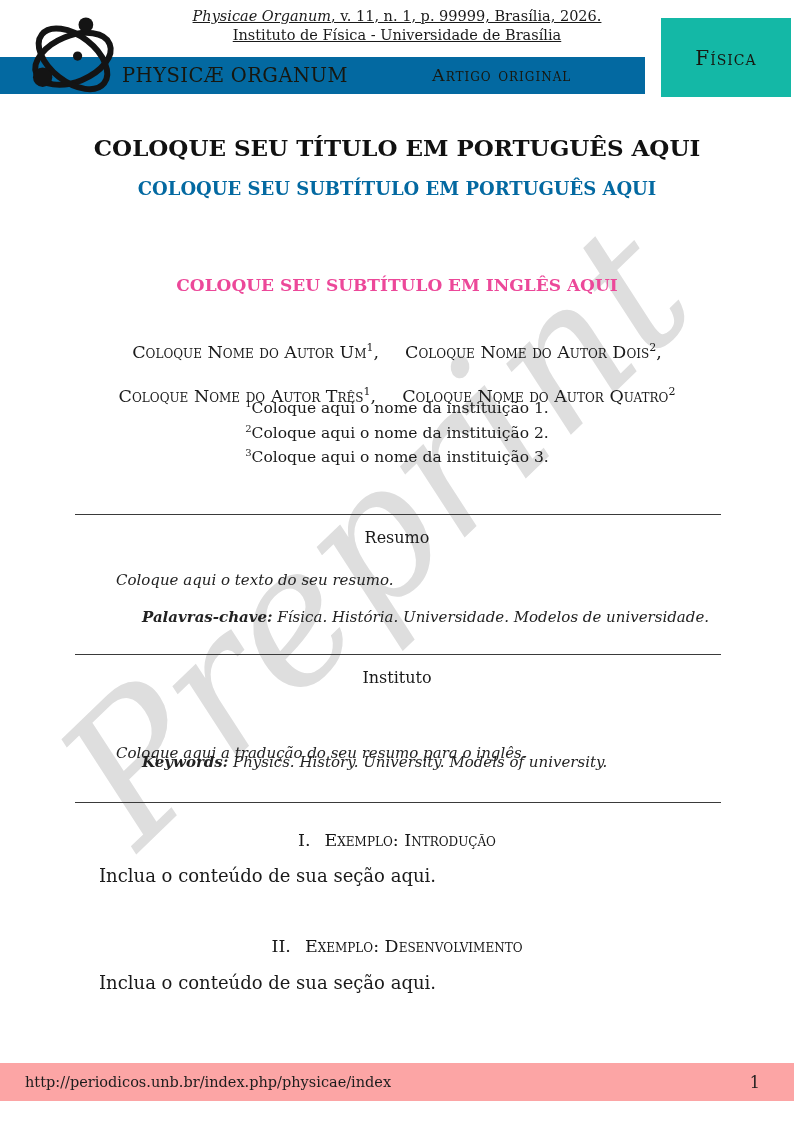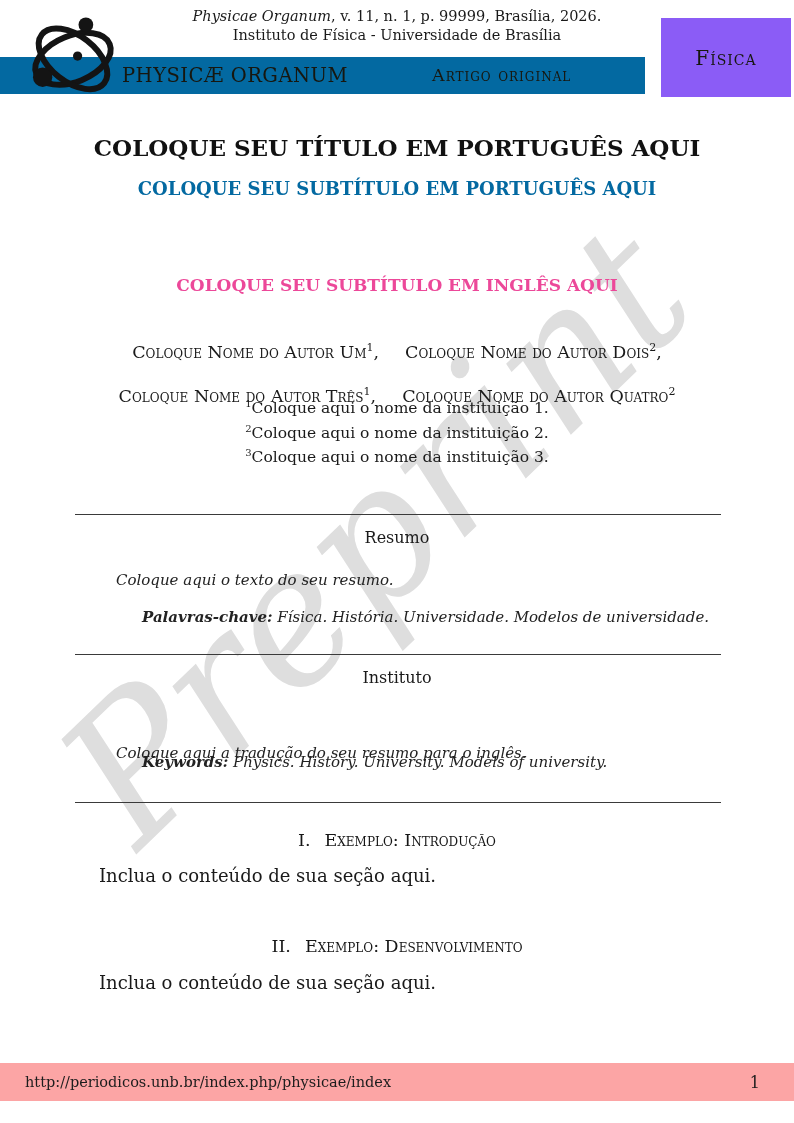--- a/index.html
+++ b/index.html
@@ -24,38 +24,38 @@
     top: 535px;
     transform: translate(-50%, -50%) rotate(-44deg);
     font-size: 185px;
     font-style: italic;
     color: #dedede;
     white-space: nowrap;
     user-select: none;
   }
 
   
-  .journal-line { width: 794px; text-align: center; font-size: 14.5px; }
+  .journal-line { width: 794px; text-align: center; font-size: 14.5px; text-decoration: underline; }
   .journal-line .ital { font-style: italic; }
   .band {
     left: 0; top: 57px; width: 645px; height: 37px;
     background: #0369a1;
   }
   .brand {
     position: absolute; left: 122px; top: 7px;
     font-size: 19.5px; letter-spacing: 0.5px; color: #17170f;
   }
   .article-type {
     position: absolute; left: 432px; top: 8px;
     font-variant: small-caps;
     font-size: 17.5px; letter-spacing: 1px; color: #17170f;
   }
   .field-box {
     left: 661px; top: 18px; width: 130px; height: 79px;
-    background: #8b5cf6;
+    background: #14b8a6;
     display: flex; align-items: center; justify-content: center;
   }
   .field-box span {
     font-variant: small-caps;
     font-size: 20px; letter-spacing: 1px; color: #17170f;
   }
   .logo { left: 27px; top: 11px; }
 
   
   .centered { width: 794px; text-align: center; }

